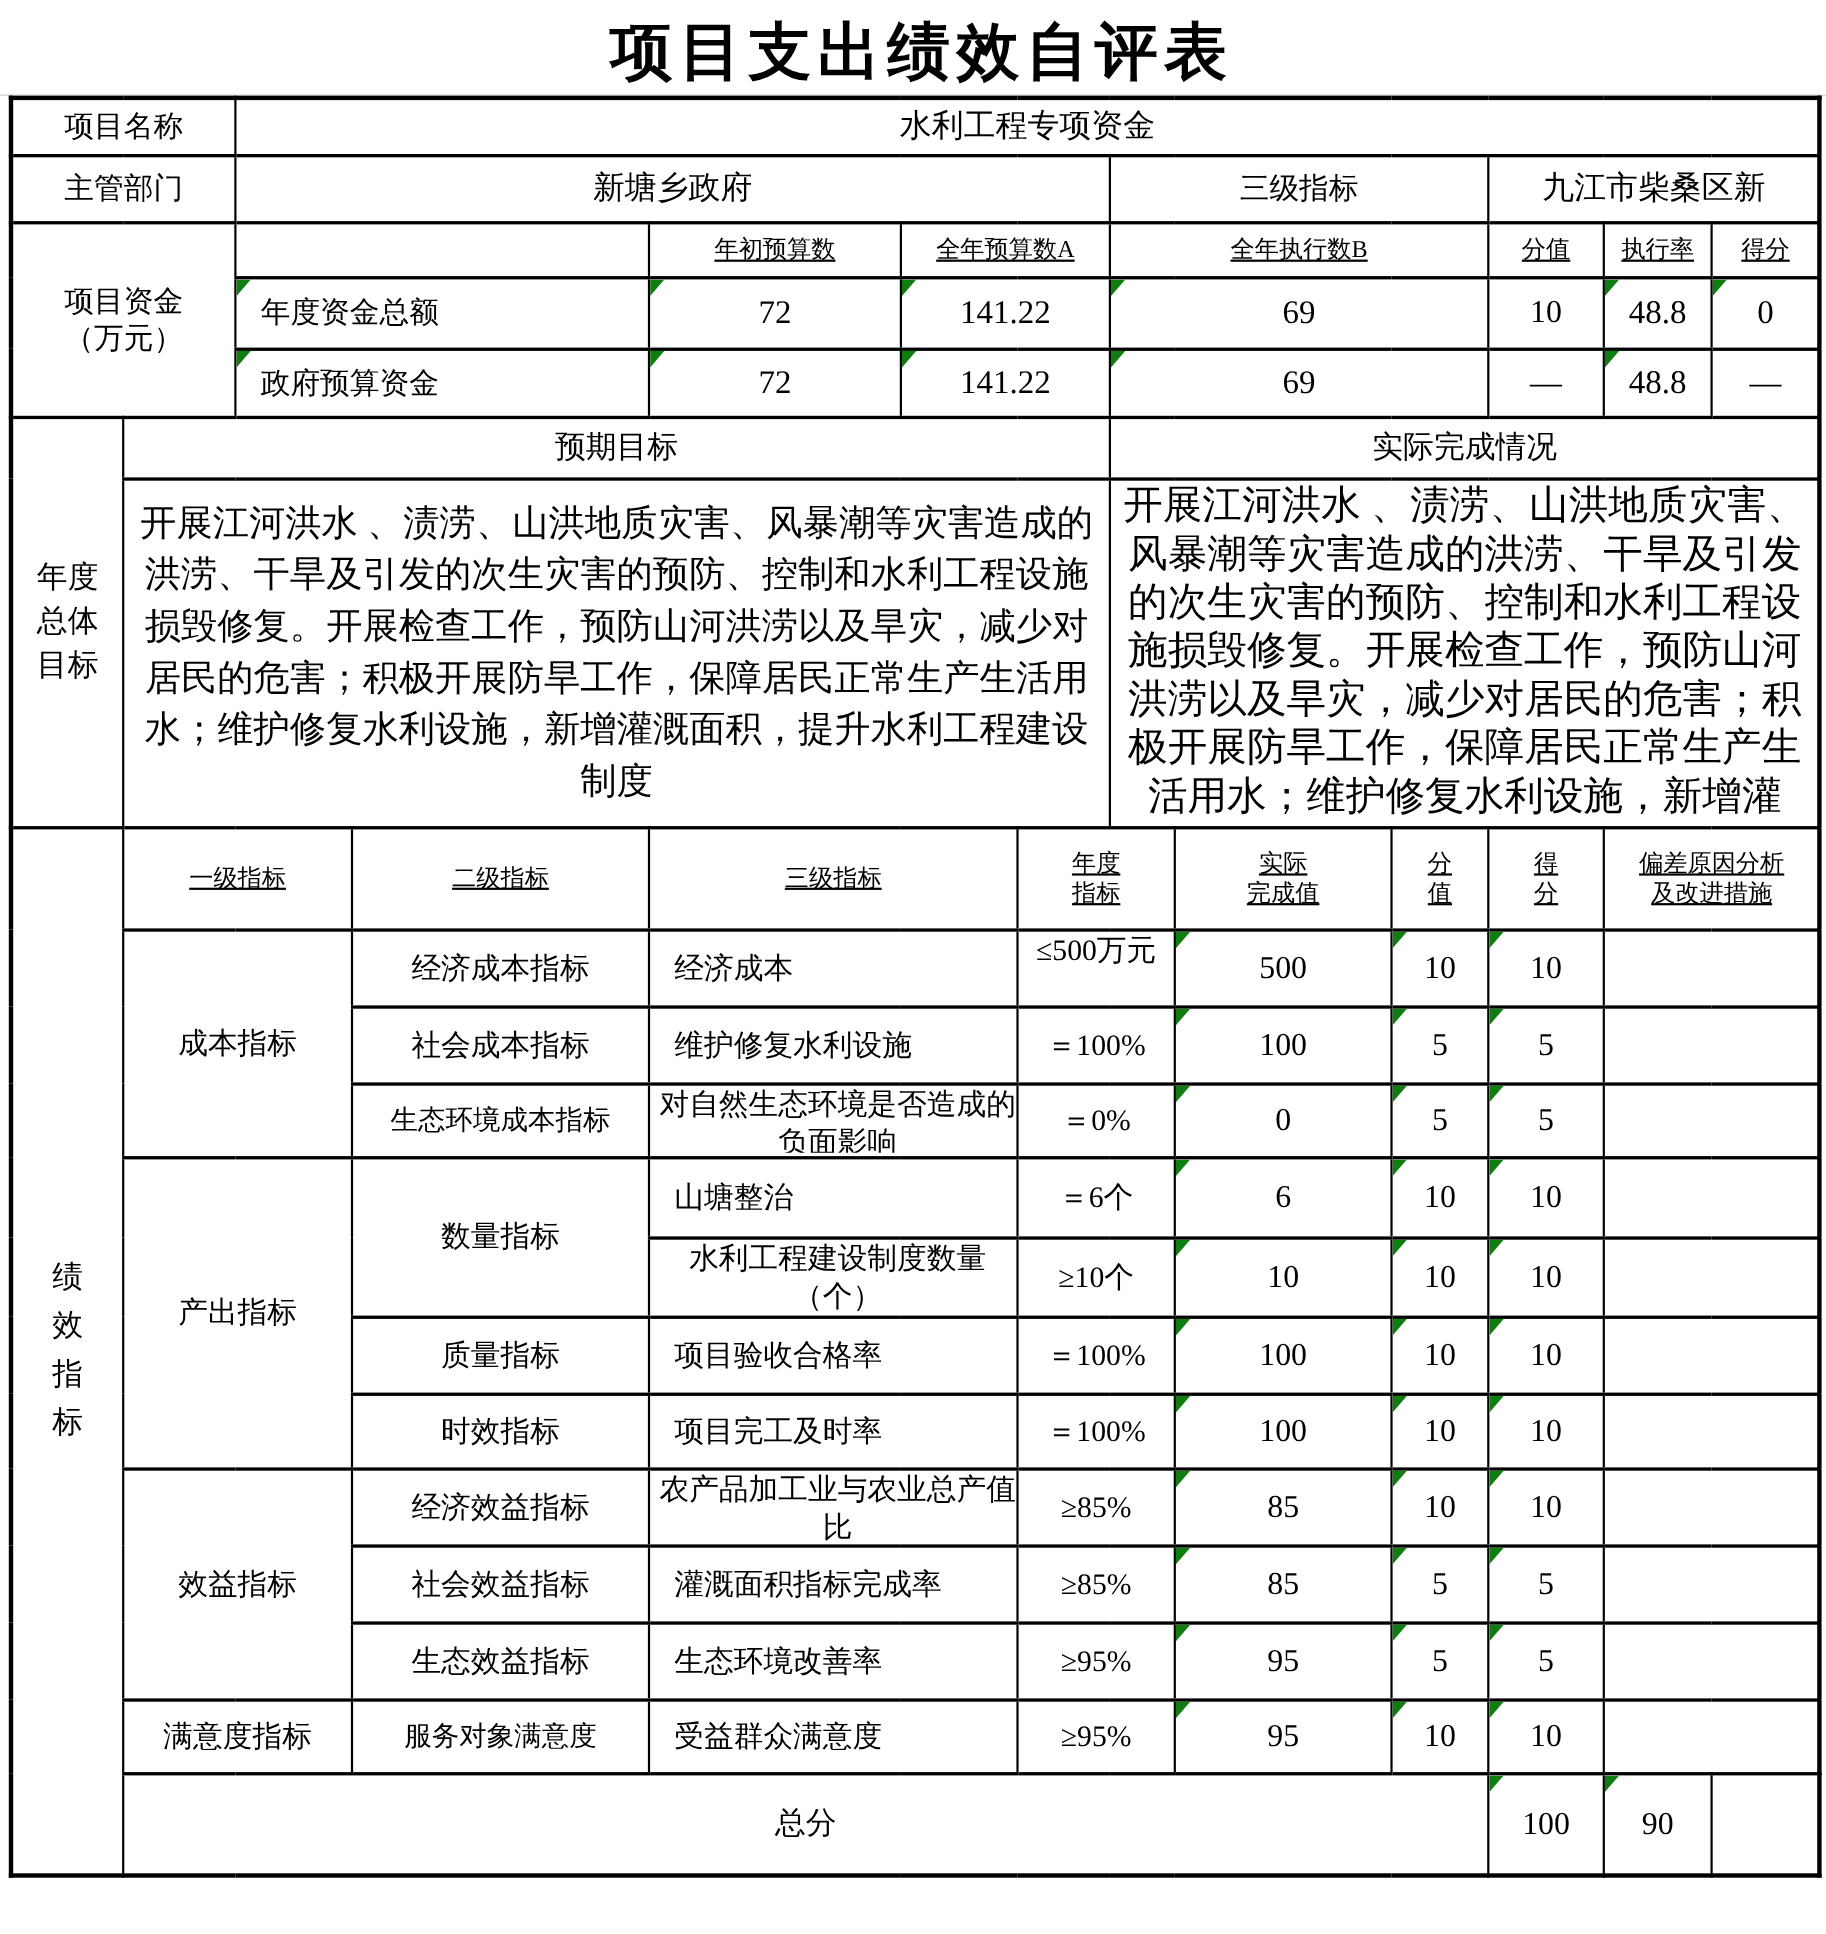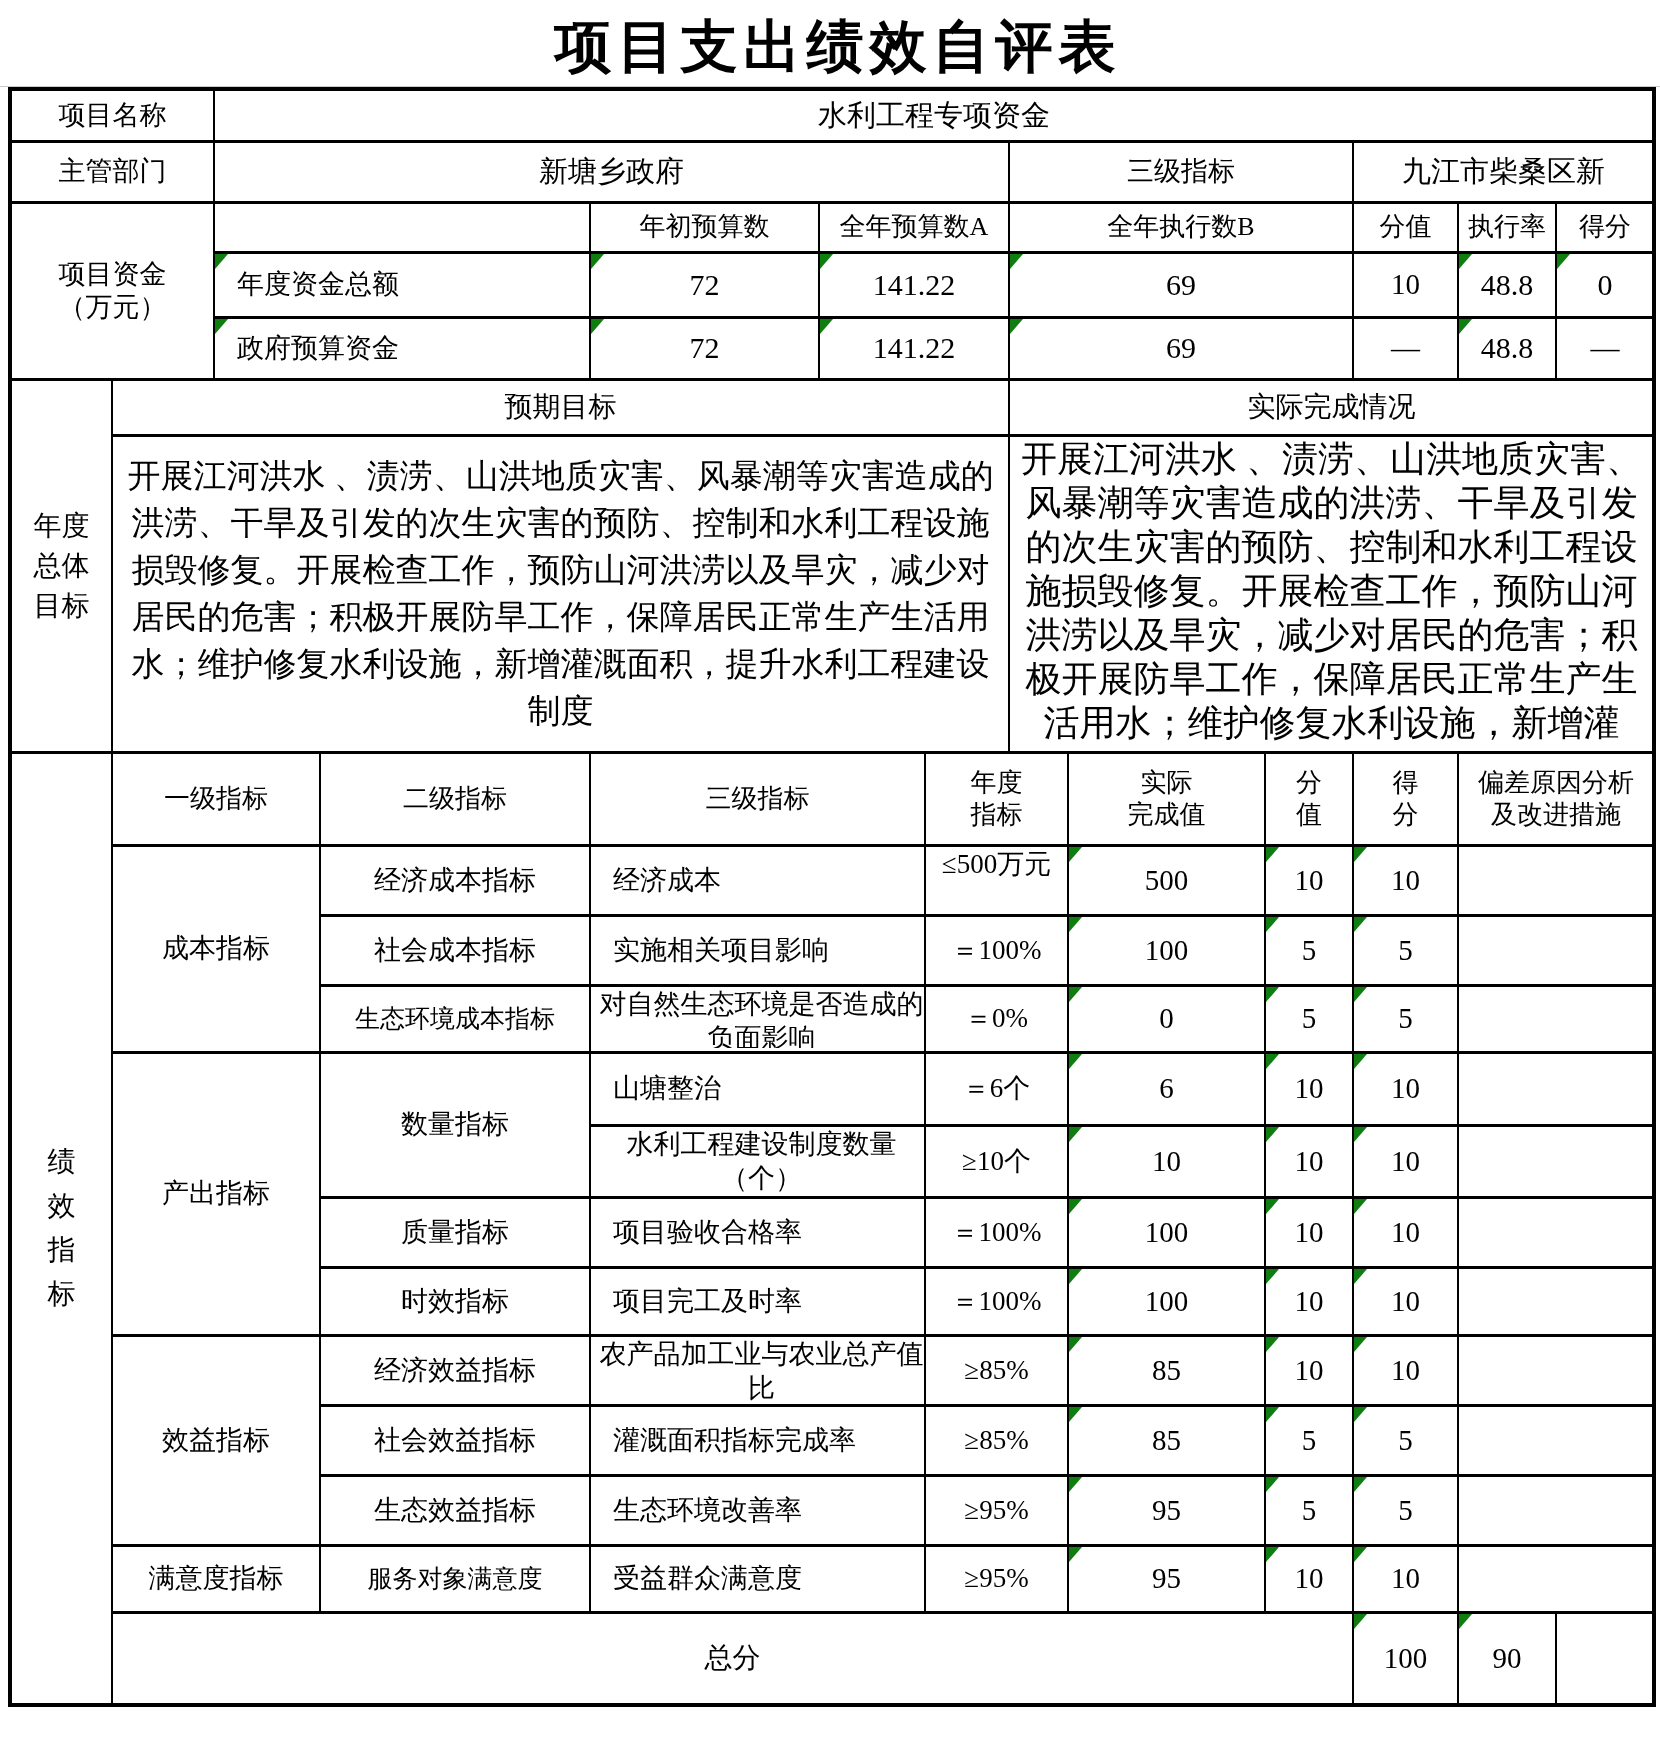--- a/index.html
+++ b/index.html
@@ -41,21 +41,21 @@
     border-top:3px solid var(--border);
     border-bottom:3px solid var(--border);
     padding:0;position:relative;
     text-align:center;vertical-align:middle;
     font-size:27px;line-height:1.2;
     overflow:hidden;
   }
   td.left{text-align:left;padding-left:22px;}
   td.num{font-size:29px;}
   td.pre{white-space:pre-line;}
-  td.small{font-size:26px;}
+  td.small{font-size:22px;text-decoration:underline;}
   .big-val{font-size:30px;}
 
   
   .tri{
     position:absolute;left:0;top:0;width:0;height:0;
     border-top:15px solid var(--green);
     border-right:13px solid transparent;
     pointer-events:none;
   }
 
@@ -191,21 +191,21 @@
             <div class="clipbox center" style="height:62px">≤500万元</div>
           </td>
       <td class="num"><i class="tri"></i><span>500</span></td>
       <td class="num"><i class="tri"></i><span>10</span></td>
       <td class="num"><i class="tri"></i><span>10</span></td>
       <td colspan="2"></td>
     </tr>
 
     <tr style="height:70px">
       <td>社会成本指标</td>
-      <td colspan="2" class="left">实施相关项目影响</td>
+      <td colspan="2" class="left">维护修复水利设施</td>
       <td colspan="2">＝100%</td>
       <td class="num"><i class="tri"></i><span>100</span></td>
       <td class="num"><i class="tri"></i><span>5</span></td>
       <td class="num"><i class="tri"></i><span>5</span></td>
       <td colspan="2"></td>
     </tr>
 
     <tr style="height:67px">
       <td style="font-size:25px">生态环境成本指标</td>
       <td colspan="2" class="cliptop">

